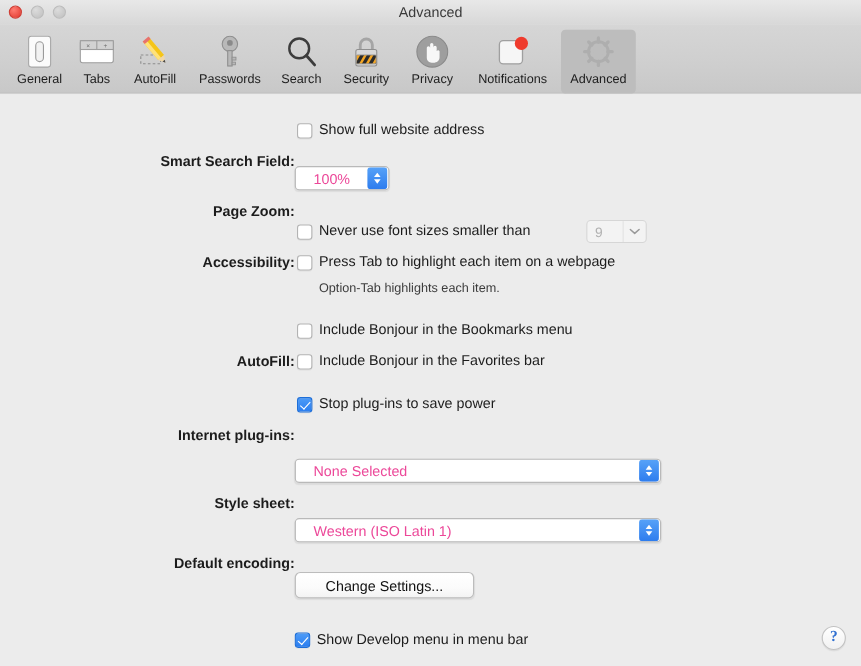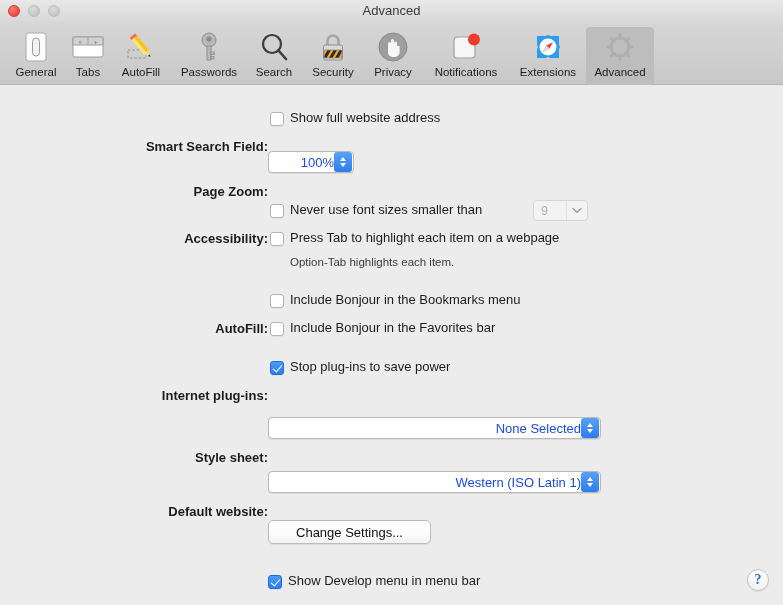--- a/index.html
+++ b/index.html
@@ -168,26 +168,25 @@
     background: #ffffff;
     border: 1px solid #b9b9b9;
     border-radius: 4px;
     box-shadow: 0 1px 1px rgba(0,0,0,0.07);
     display: flex;
     align-items: center;
     overflow: hidden;
   }
   .popup .pval {
     flex: 1 1 auto;
-    padding-left: 8px;
+    padding-left: 16px;
     font-size: 13px;
-    color: #1d4ed8;
+    color: #ec4899;
     white-space: nowrap;
     overflow: hidden;
-    text-align: right;
   }
   .popup .parrows {
     flex: 0 0 18px;
     height: 20px;
     margin-right: 1px;
     border-radius: 3px;
     background: linear-gradient(to bottom, #57a2f8, #2d7cee);
     display: flex;
     flex-direction: column;
     align-items: center;
@@ -380,31 +379,20 @@
       <div class="tb-item w-notifications">
         <div class="tb-icon">
           <svg width="30" height="30" viewBox="0 0 30 30">
             <rect x="3" y="5" width="21" height="21" rx="3.5" fill="#f6f6f6" stroke="#9f9f9f" stroke-width="1.2"></rect>
             <circle cx="23" cy="7.5" r="6" fill="#ef3b2d"></circle>
           </svg>
         </div>
         <div class="tb-label">Notifications</div>
       </div>
 
-      <div class="tb-item w-extensions">
-        <div class="tb-icon">
-          <svg width="30" height="30" viewBox="0 0 30 30">
-            <path d="M4 4 h9 a2.6 2.6 0 0 1 4 0 h9 v9 a2.6 2.6 0 0 1 0 4 v9 h-9 a2.6 2.6 0 0 0-4 0 h-9 v-9 a2.6 2.6 0 0 0 0-4 z" fill="#2f9bf0"></path>
-            <circle cx="15" cy="15" r="8.5" fill="#ffffff"></circle>
-            <polygon points="20,10 16.6,16.6 10,20 13.4,13.4" fill="#e9443a"></polygon>
-            <polygon points="10,20 13.4,13.4 16.6,16.6" fill="#dcdcdc"></polygon>
-          </svg>
-        </div>
-        <div class="tb-label">Extensions</div>
-      </div>
 
       <div class="tb-item w-advanced selected">
         <div class="tb-icon">
           <svg width="30" height="30" viewBox="0 0 30 30">
             <g fill="none" stroke="#aeaeae" stroke-width="2.6">
               <circle cx="15" cy="15" r="9"></circle>
             </g>
             <g stroke="#aeaeae" stroke-width="3" stroke-linecap="round">
               <line x1="15" y1="2.5" x2="15" y2="6.5"></line>
               <line x1="15" y1="23.5" x2="15" y2="27.5"></line>
@@ -468,21 +456,21 @@
 
     <div class="lbl" style="top:336px;">Style sheet:</div>
     <div class="popup" style="left:268px; top:331px; width:333px;">
       <div class="pval">None Selected</div>
       <div class="parrows">
         <span class="ar up"></span>
           <span class="ar dn"></span>
       </div>
     </div>
 
-    <div class="lbl" style="top:390px;">Default website:</div>
+    <div class="lbl" style="top:390px;">Default encoding:</div>
     <div class="popup" style="left:268px; top:385px; width:333px;">
       <div class="pval">Western (ISO Latin 1)</div>
       <div class="parrows">
         <span class="ar up"></span>
           <span class="ar dn"></span>
       </div>
     </div>
 
     <div class="pushbtn" style="left:268px; top:434px; width:163px;">Change Settings...</div>
 

